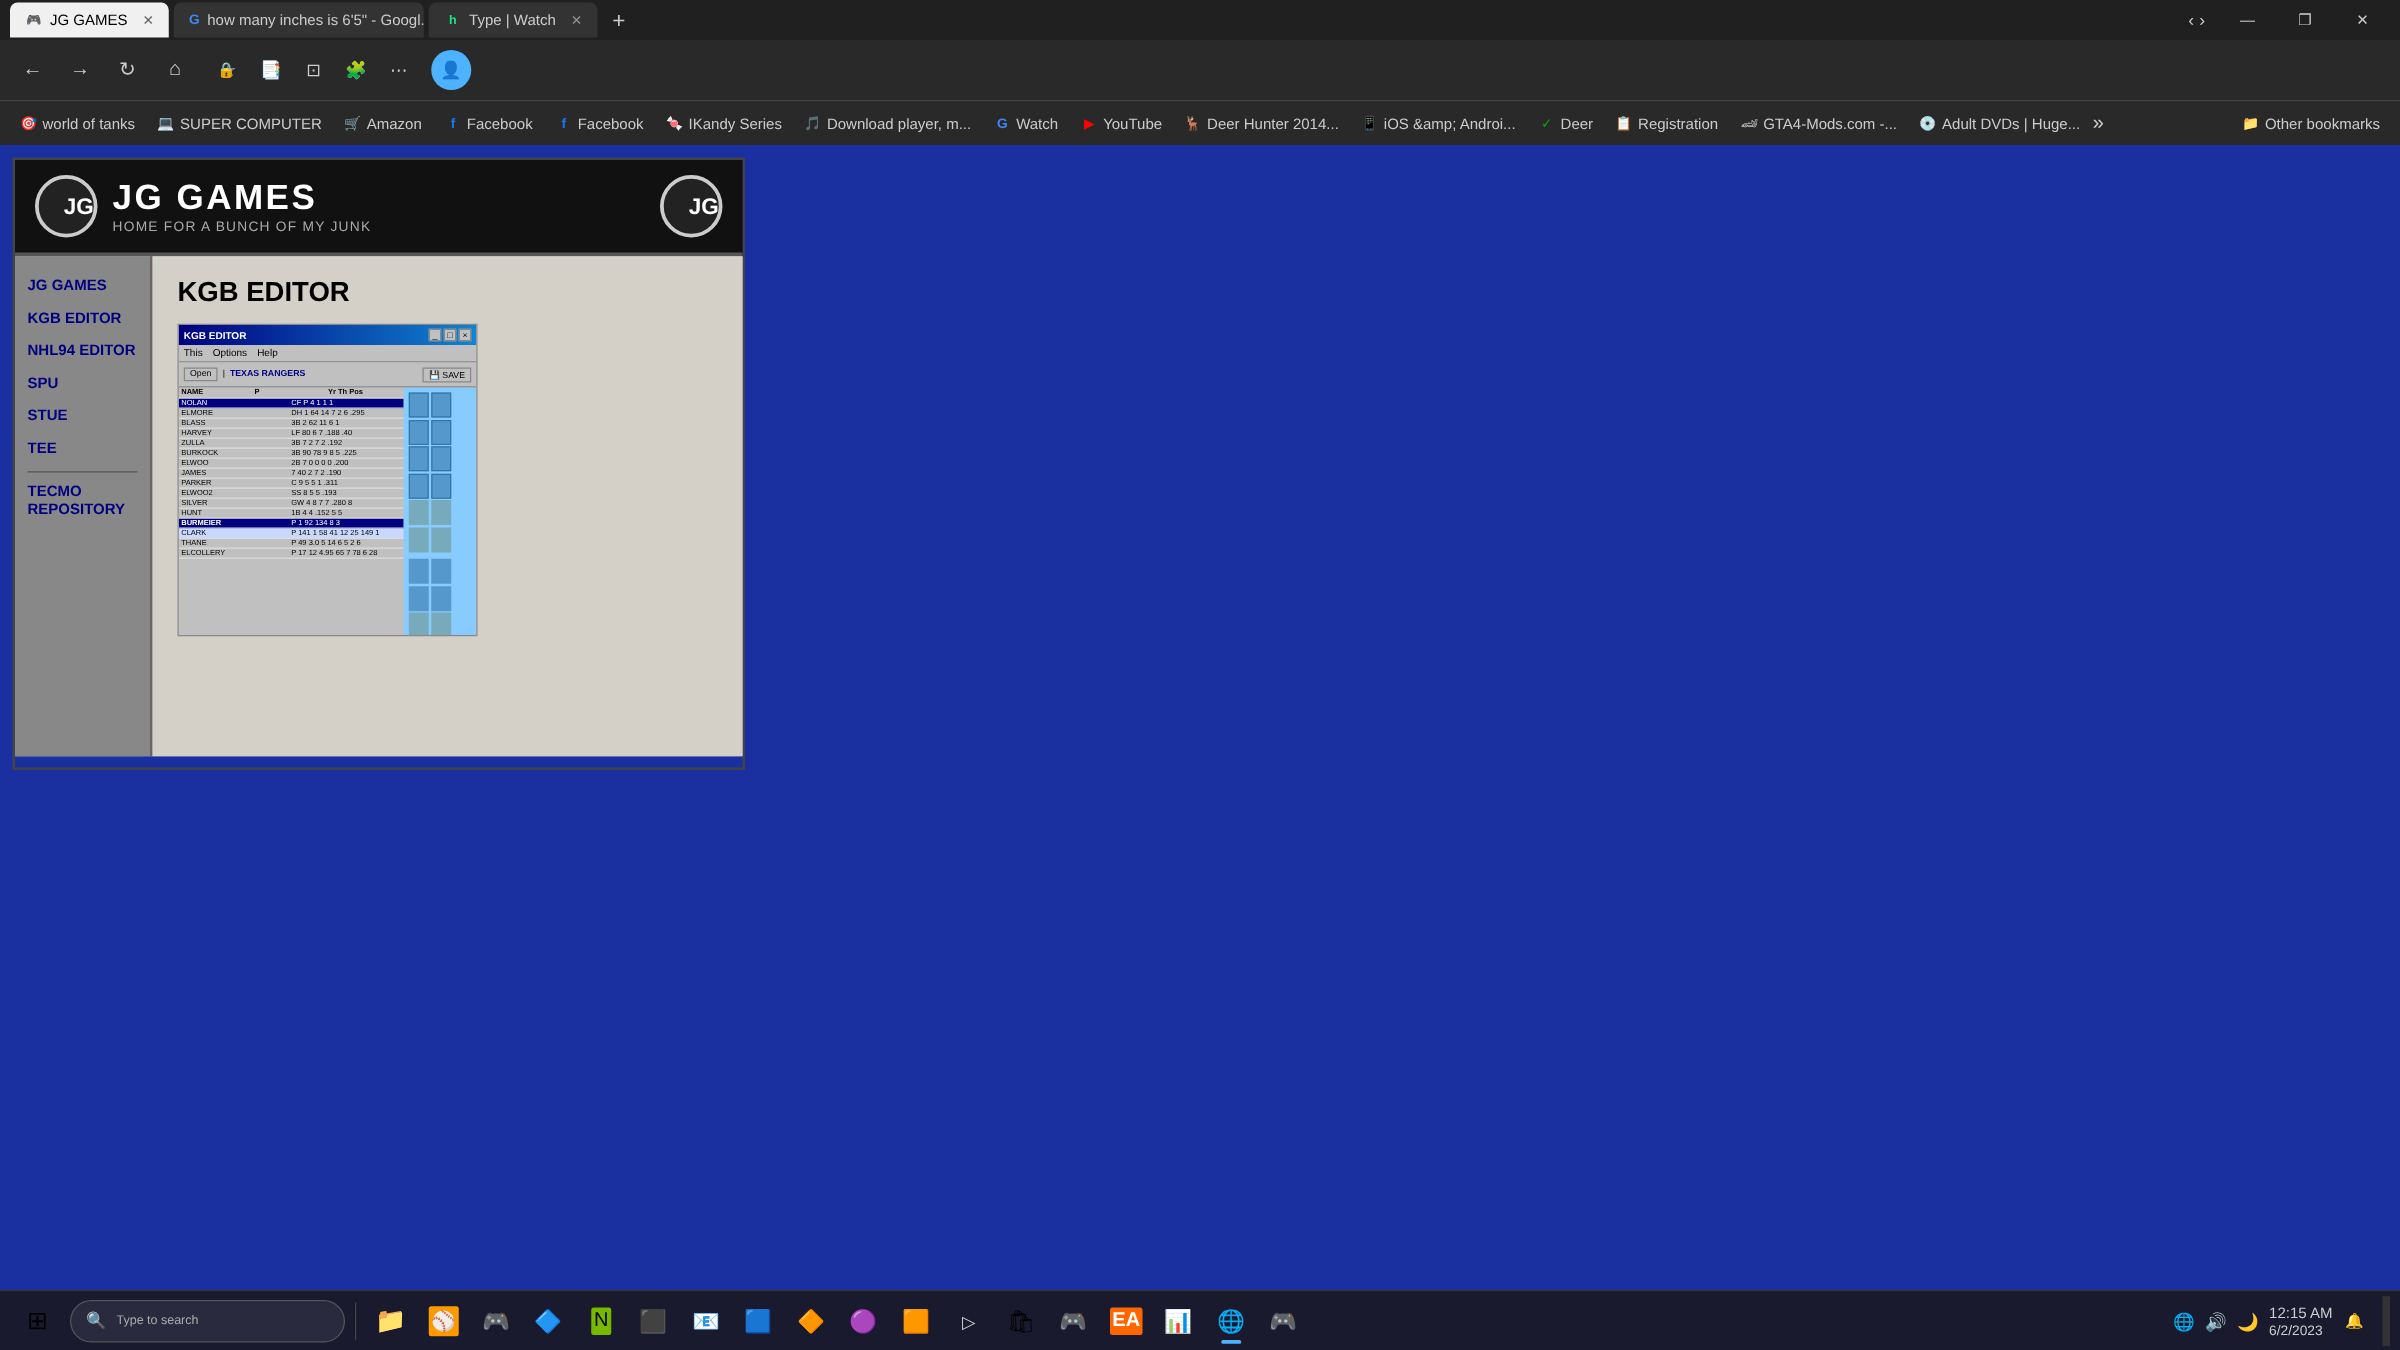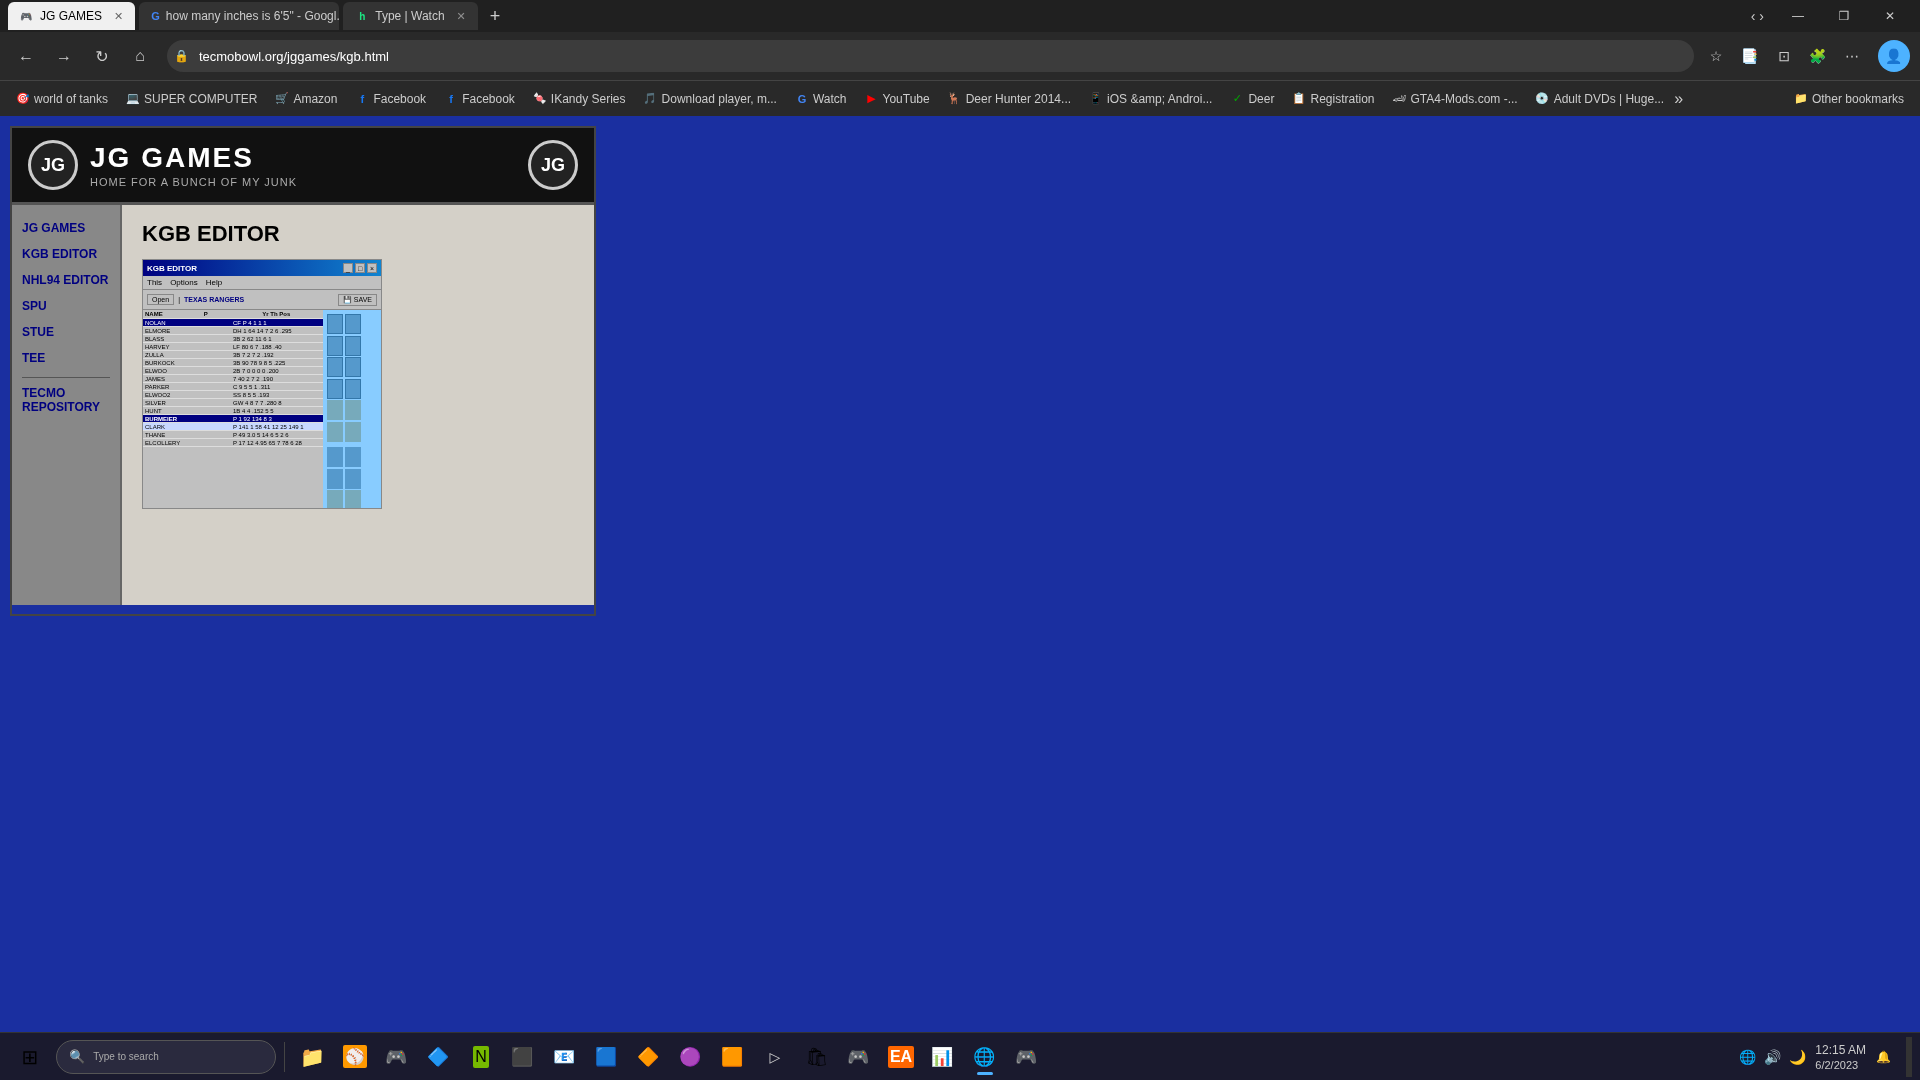--- a/index.html
+++ b/index.html
@@ -121,21 +121,21 @@
       display: flex;
       align-items: center;
       justify-content: space-between;
       border-bottom: 3px solid #555;
     }
     .jg-logo-left { display: flex; align-items: center; gap: 12px; }
     .jg-circle {
       width: 50px; height: 50px; border-radius: 50%;
       border: 3px solid #ccc;
       background: #222;
-      display: flex; align-items: center; justify-content: center;
+      display: flex; align-items: center; justify-content: flex-end;
       color: #fff; font-size: 18px; font-weight: bold;
     }
     .jg-title-text { color: #fff; font-size: 28px; font-weight: bold; letter-spacing: 2px; }
     .jg-subtitle { color: #aaa; font-size: 11px; letter-spacing: 1px; margin-top: 2px; }
 
     
     #content-split {
       display: flex;
       height: calc(490px - 90px);
       background: #c0c0c0;
@@ -286,21 +286,20 @@
     <button class="win-btn close">✕</button>
   </div>
 </div>
 
 <div id="addressbar">
   <button class="nav-btn">←</button>
   <button class="nav-btn">→</button>
   <button class="nav-btn">↻</button>
   <button class="nav-btn">⌂</button>
   <span class="lock-icon">🔒</span>
-  <input id="url-bar" type="text" value="tecmobowl.org/jggames/kgb.html" style="">
   <div class="addr-actions">
     <button class="addr-action-btn">☆</button>
     <button class="addr-action-btn">📑</button>
     <button class="addr-action-btn">⊡</button>
     <button class="addr-action-btn">🧩</button>
     <button class="addr-action-btn">⋯</button>
   </div>
   <button class="profile-btn">👤</button>
 </div>
 

